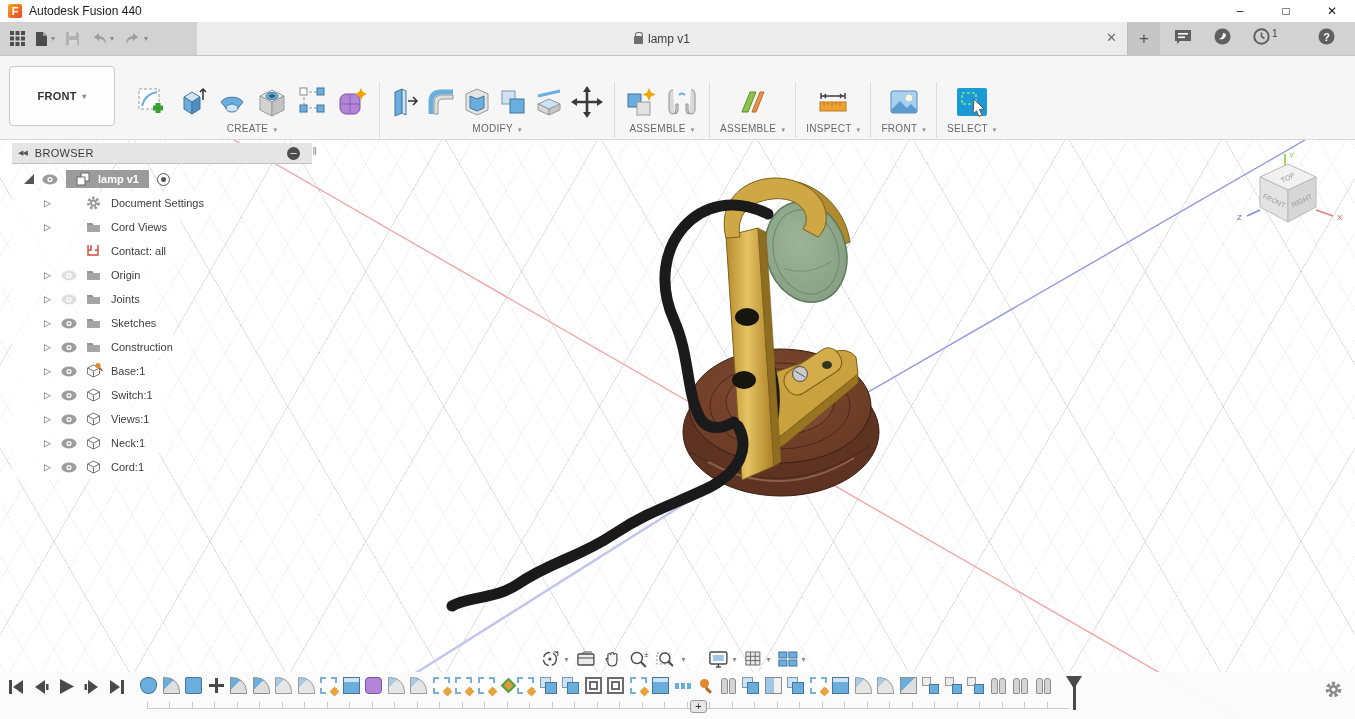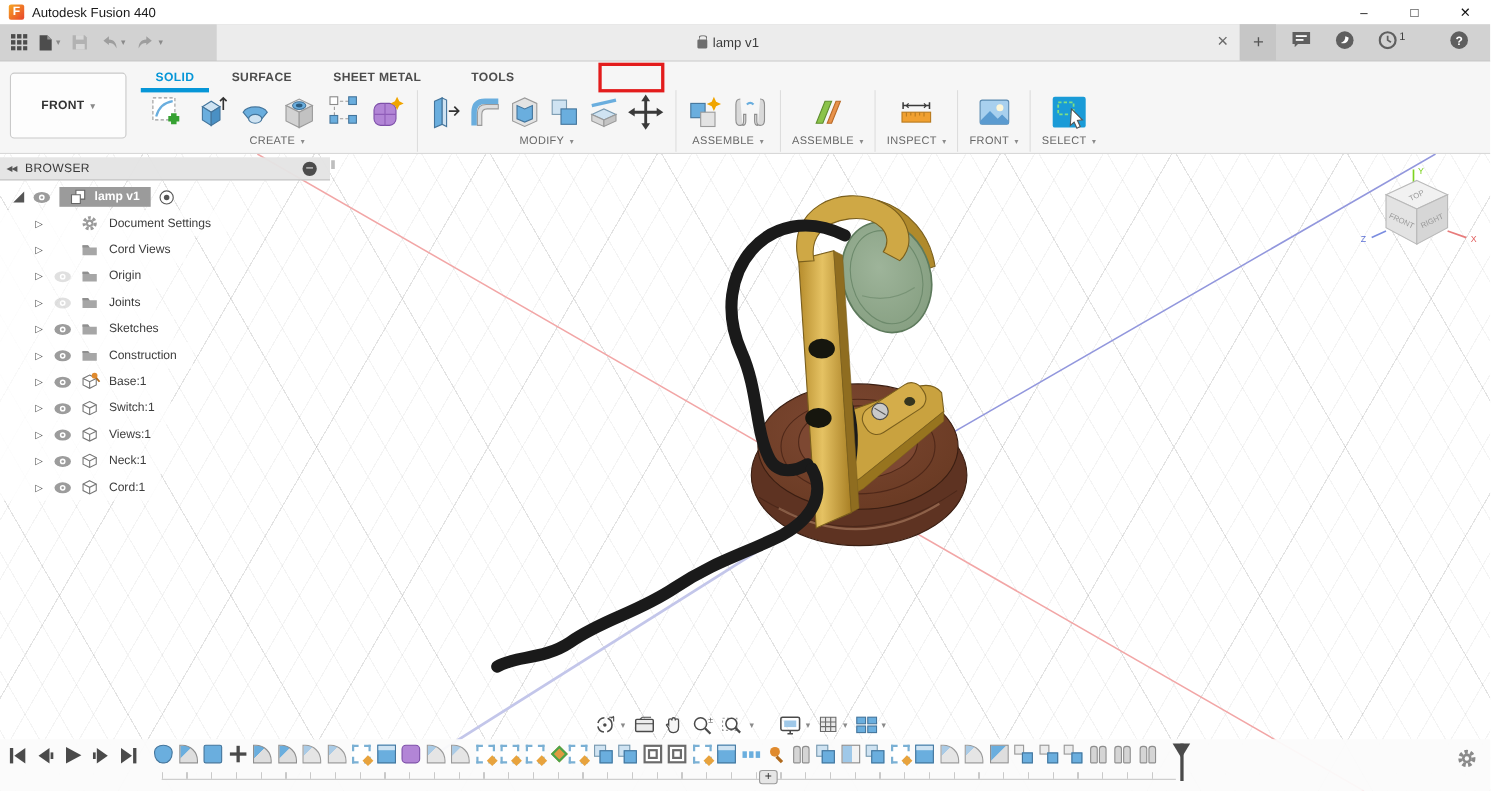--- a/index.html
+++ b/index.html
@@ -51,21 +51,21 @@
       repeating-linear-gradient(60deg, rgba(0,0,0,0.045) 0 1px, transparent 1px 27px),
       repeating-linear-gradient(-60deg, rgba(0,0,0,0.045) 0 1px, transparent 1px 27px),
       repeating-linear-gradient(60deg, rgba(0,0,0,0.07) 0 1px, transparent 1px 135px),
       repeating-linear-gradient(-60deg, rgba(0,0,0,0.07) 0 1px, transparent 1px 135px);}
   .scene{position:absolute;inset:0;width:100%;height:100%;}
 
   
   .viewcube{position:absolute;top:10px;right:6px;width:116px;height:92px;}
 
   
-  .browser{position:absolute;left:0;top:3px;width:300px;font-size:11px;color:#3d3d3d;}
+  .browser{position:absolute;left:12px;top:3px;width:300px;font-size:11px;color:#3d3d3d;}
   .br-head{height:21px;background:rgba(228,228,228,.95);border-bottom:1px solid #c2c2c2;display:flex;align-items:center;padding:0 6px;position:relative;}
   .br-collapse{font-size:7px;color:#555;letter-spacing:-1px;margin-right:8px;}
   .br-title{font-size:11px;color:#3a3a3a;letter-spacing:.3px;}
   .br-minus{margin-left:auto;width:13px;height:13px;border-radius:50%;background:#4c4c4c;color:#fff;font-size:11px;line-height:11px;text-align:center;margin-right:6px;}
   .br-grip{position:absolute;right:-5px;top:2px;color:#8a8a8a;font-size:11px;}
   .br-root{display:flex;align-items:center;height:24px;margin-top:3px;padding-left:12px;gap:8px;}
   .root-tri{width:0;height:0;border-bottom:10px solid #555;border-left:10px solid transparent;}
   .root-chip{background:#9b9b9b;color:#fff;font-weight:bold;padding:2px 10px;display:flex;align-items:center;gap:6px;}
   .radio{width:13px;height:13px;border:1.5px solid #555;border-radius:50%;position:relative;background:#fff;}
   .radio:after{content:"";position:absolute;inset:3px;background:#555;border-radius:50%;}
@@ -221,27 +221,20 @@
             <text x="8.5" y="12.5" text-anchor="middle" font-size="11" font-weight="bold" fill="#fff">?</text>
           </svg>
       </span>
     </div>
   </div>
 
   <div class="ribbon">
     <div class="ws-btn">
       <span>FRONT</span>&nbsp;<span class="caret-s">▾</span>
     </div>
-    <div class="rb-tabs">
-      <div class="rb-tab t0 active">SOLID</div>
-      <div class="rb-tab t1">SURFACE</div>
-      <div class="rb-tab t2">SHEET METAL</div>
-      <div class="rb-tab t3">TOOLS</div>
-      <div class="red-box"></div>
-    </div>
     <div class="rb-groups">
 
       <div class="rb-group">
         <div class="rb-icons">
           <span class="tool">
               <svg width="32" height="32">
                 <rect x="3" y="3" width="20" height="20" fill="#fff" stroke="#9a9a9a" stroke-dasharray="3,2"></rect>
                 <path d="M6,20 Q9,8 21,6" stroke="#6aaede" stroke-width="2" fill="none"></path>
                 <path d="M17,22 h10 M22,17 v10" stroke="#36a132" stroke-width="5"></path>
               </svg>
@@ -549,20 +542,38 @@
           </span>
           <span class="tree-ic folder">
 
             <svg class="ic-folder" width="15" height="13">
                 <path d="M1,3 h5 l1.5,2 h6.5 v7 h-13 z" fill="#a6a6a6"></path>
                 <path d="M1,3 h5 l1.5,2 h-6.5 z" fill="#8f8f8f"></path>
               </svg>
 
           </span>
           <span class="br-label">Cord Views</span>
+        </div>
+          <div class="br-row">
+          <span class="arrow false">▷</span>
+          <span class="eyewrap none">
+            <svg width="16" height="11">
+                <ellipse cx="8" cy="5.5" rx="7.5" ry="5" fill="#9c9c9c"></ellipse>
+                <circle cx="8" cy="5.5" r="2.6" fill="#fff"></circle>
+                <circle cx="8" cy="5.5" r="1.2" fill="#9c9c9c"></circle>
+              </svg>
+          </span>
+          <span class="tree-ic contact">
+
+            <svg class="ic-contact" width="14" height="13">
+                <path d="M2,1 v10 h10 v-10 M2,6 h3 v-5 M9,6 h3" fill="none" stroke="#cf4a3a" stroke-width="1.4"></path>
+              </svg>
+
+          </span>
+          <span class="br-label">Contact: all</span>
         </div>
           <div class="br-row">
           <span class="arrow true">▷</span>
           <span class="eyewrap hidden">
             <svg width="16" height="11">
                 <ellipse cx="8" cy="5.5" rx="7.5" ry="5" fill="#9c9c9c"></ellipse>
                 <circle cx="8" cy="5.5" r="2.6" fill="#fff"></circle>
                 <circle cx="8" cy="5.5" r="1.2" fill="#9c9c9c"></circle>
               </svg>
           </span>

